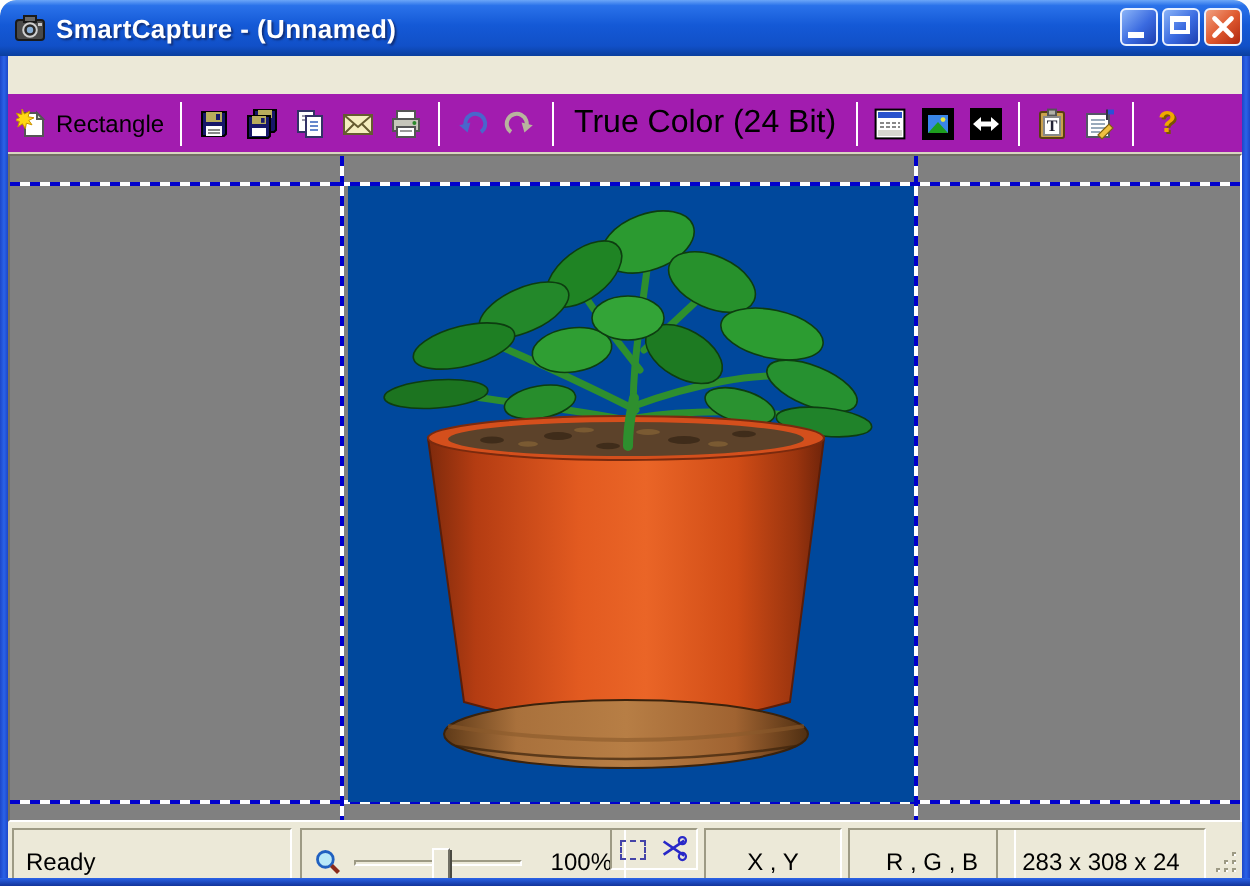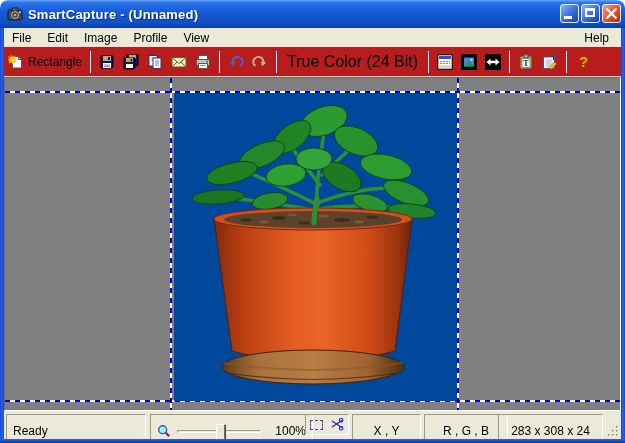--- a/index.html
+++ b/index.html
@@ -33,21 +33,21 @@
   
   .menubar {
     position:absolute; left:4px; top:28px; width:617px; height:19px;
     background:#ece9d8; display:flex; align-items:center; font-size:12px; color:#000;
   }
   .menu-item { padding:2px 8px; cursor:default; }
   .menu-help { position:absolute; right:4px; padding:2px 8px; }
   
   .toolbar {
     position:absolute; left:4px; top:47px; width:617px; height:30px;
-    background:#b91c1c; display:flex; align-items:center;
+    background:#a21caf; display:flex; align-items:center;
     border-bottom:1px solid #d8d4c0;
   }
   .tb-btn {
     display:flex; align-items:center; gap:4px; padding:3px 4px;
     font-size:12px; color:#000; cursor:default;
   }
   .tb-sep { width:1px; height:22px; background:#aca899; border-right:1px solid #fff; margin:0 4px; }
   .tb-label { font-size:16px; color:#000; padding:0 6px; }
   .icon16 { width:16px; height:16px; display:block; }
   .help-q { font-size:15px; font-weight:bold; color:#f0a800; text-shadow:1px 1px 0 #7a5400; padding:0 4px; }
@@ -114,28 +114,20 @@
         <div class="glyph-max"></div>
       </div>
       <div class="win-btn btn-red">
         <svg class="icon16" viewBox="0 0 16 16" style="width:17px;height:17px">
           <path d="M4 4 L12 12 M12 4 L4 12" stroke="#fff" stroke-width="2.2" stroke-linecap="round"></path>
         </svg>
       </div>
     </div>
   </div>
 
-  <div class="menubar">
-    <span class="menu-item">File</span>
-    <span class="menu-item">Edit</span>
-    <span class="menu-item">Image</span>
-    <span class="menu-item">Profile</span>
-    <span class="menu-item">View</span>
-    <span class="menu-item menu-help">Help</span>
-  </div>
 
   <div class="toolbar">
     <div class="tb-btn">
       <svg class="icon16" viewBox="0 0 16 16">
         <path d="M4.5 2.5 h6 l3 3 v8.5 h-9 z" fill="#fff" stroke="#555"></path>
         <path d="M10.5 2.5 l3 3 h-3 z" fill="#d8d8d0" stroke="#555"></path>
         <path d="M3 0.5 L4.2 3 L6.8 1.6 L6.1 4.4 L9 4.9 L6.4 6.2 L8 8.4 L5.2 7.6 L4.7 10.4 L3.2 7.9 L0.9 9.5 L1.7 6.7 L-0.8 6.1 L1.7 4.9 L0.2 2.6 L2.9 3.3 Z" fill="#ffd815" stroke="#c89000" stroke-width="0.5"></path>
       </svg>
       <span>Rectangle</span>
     </div>

